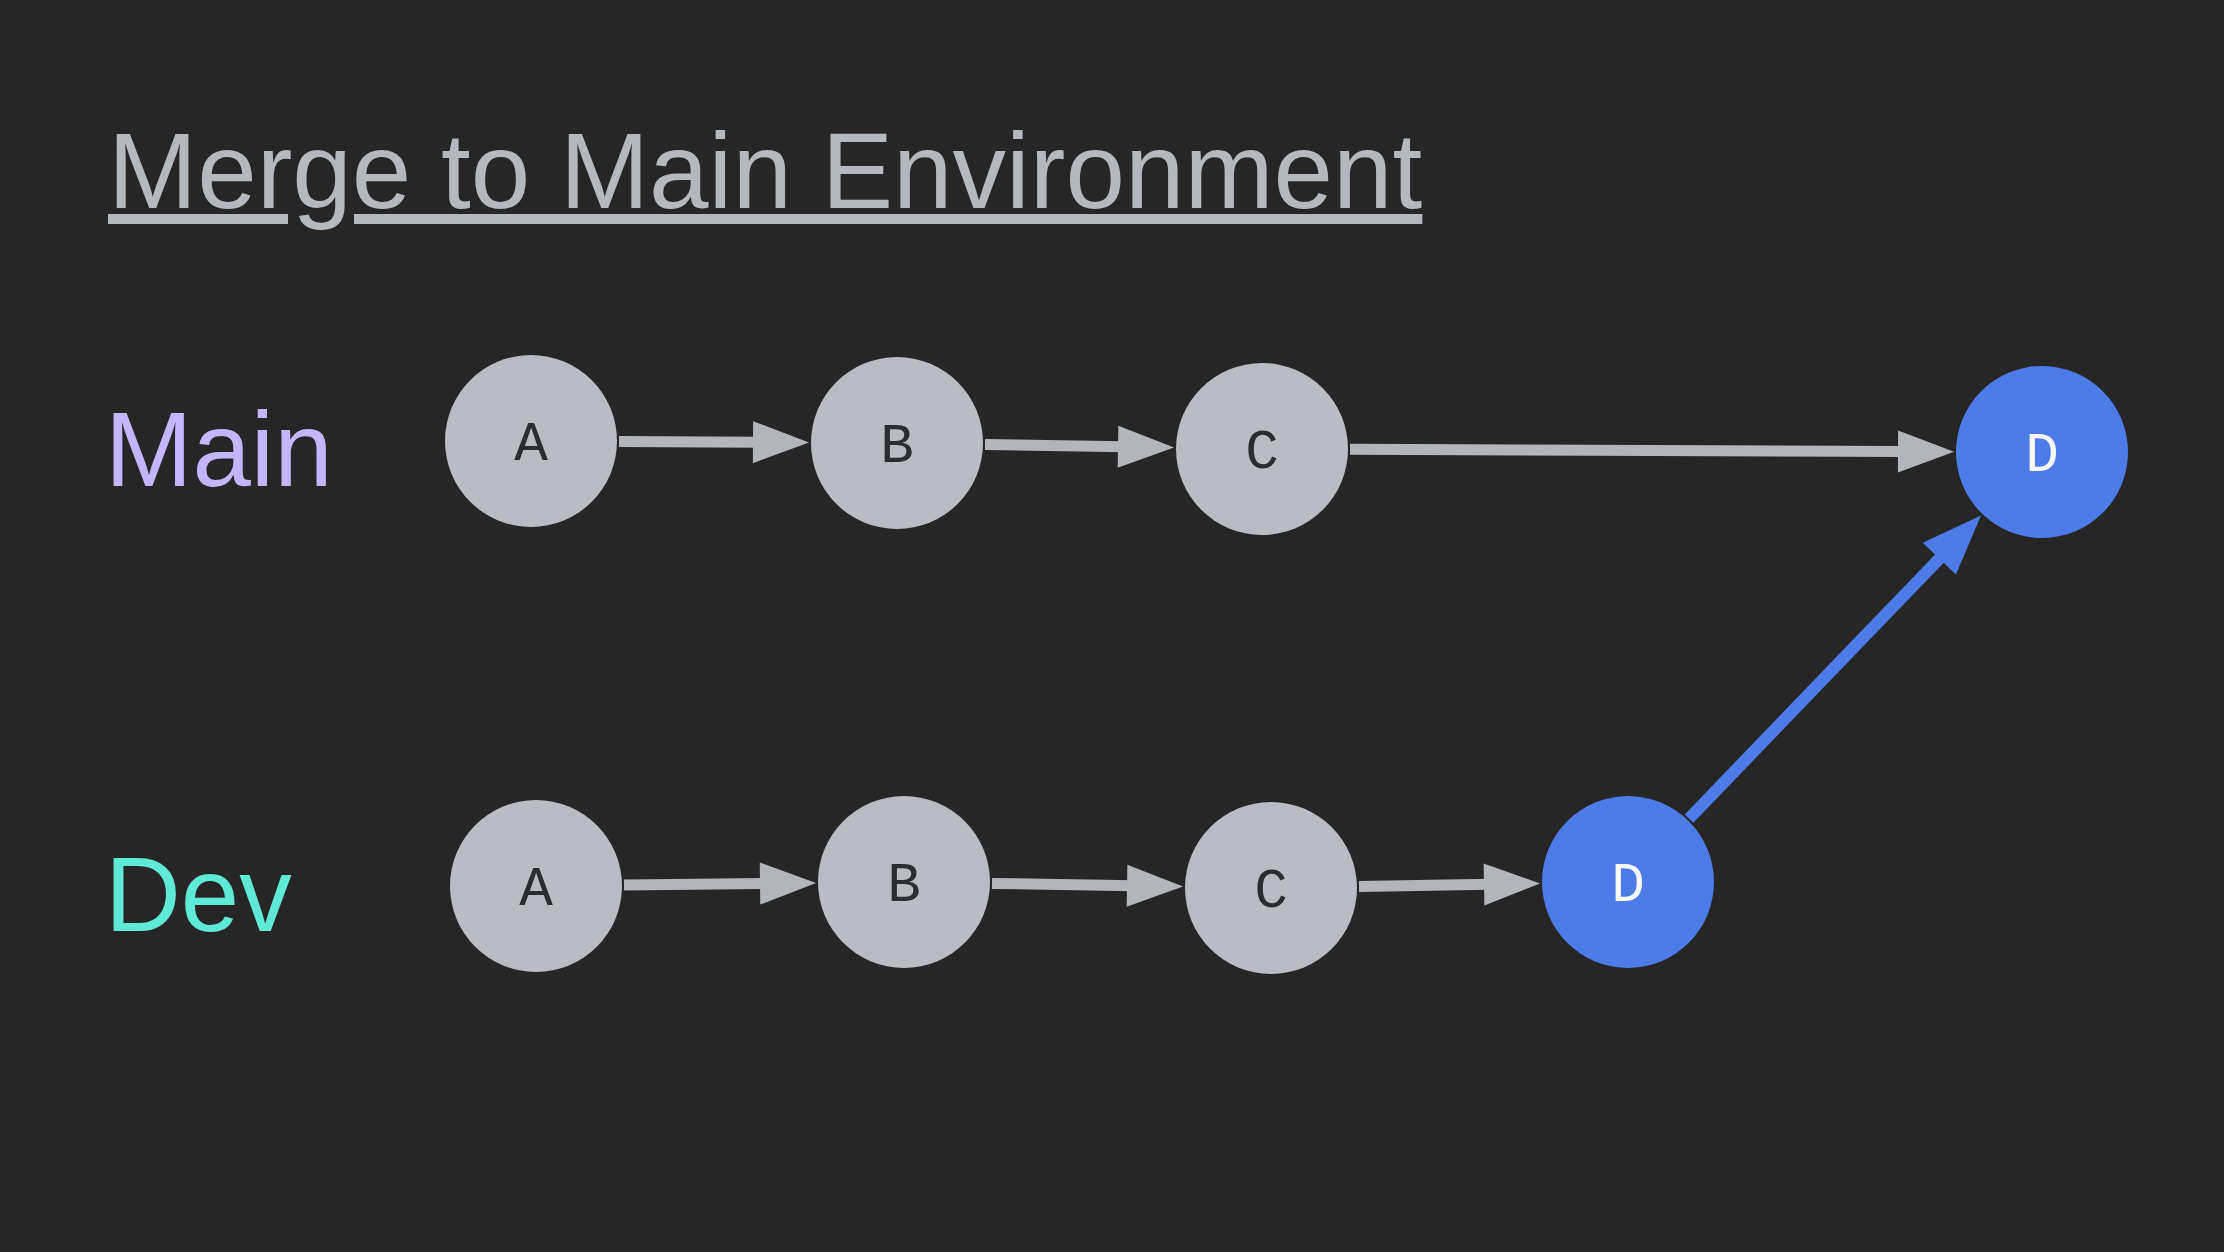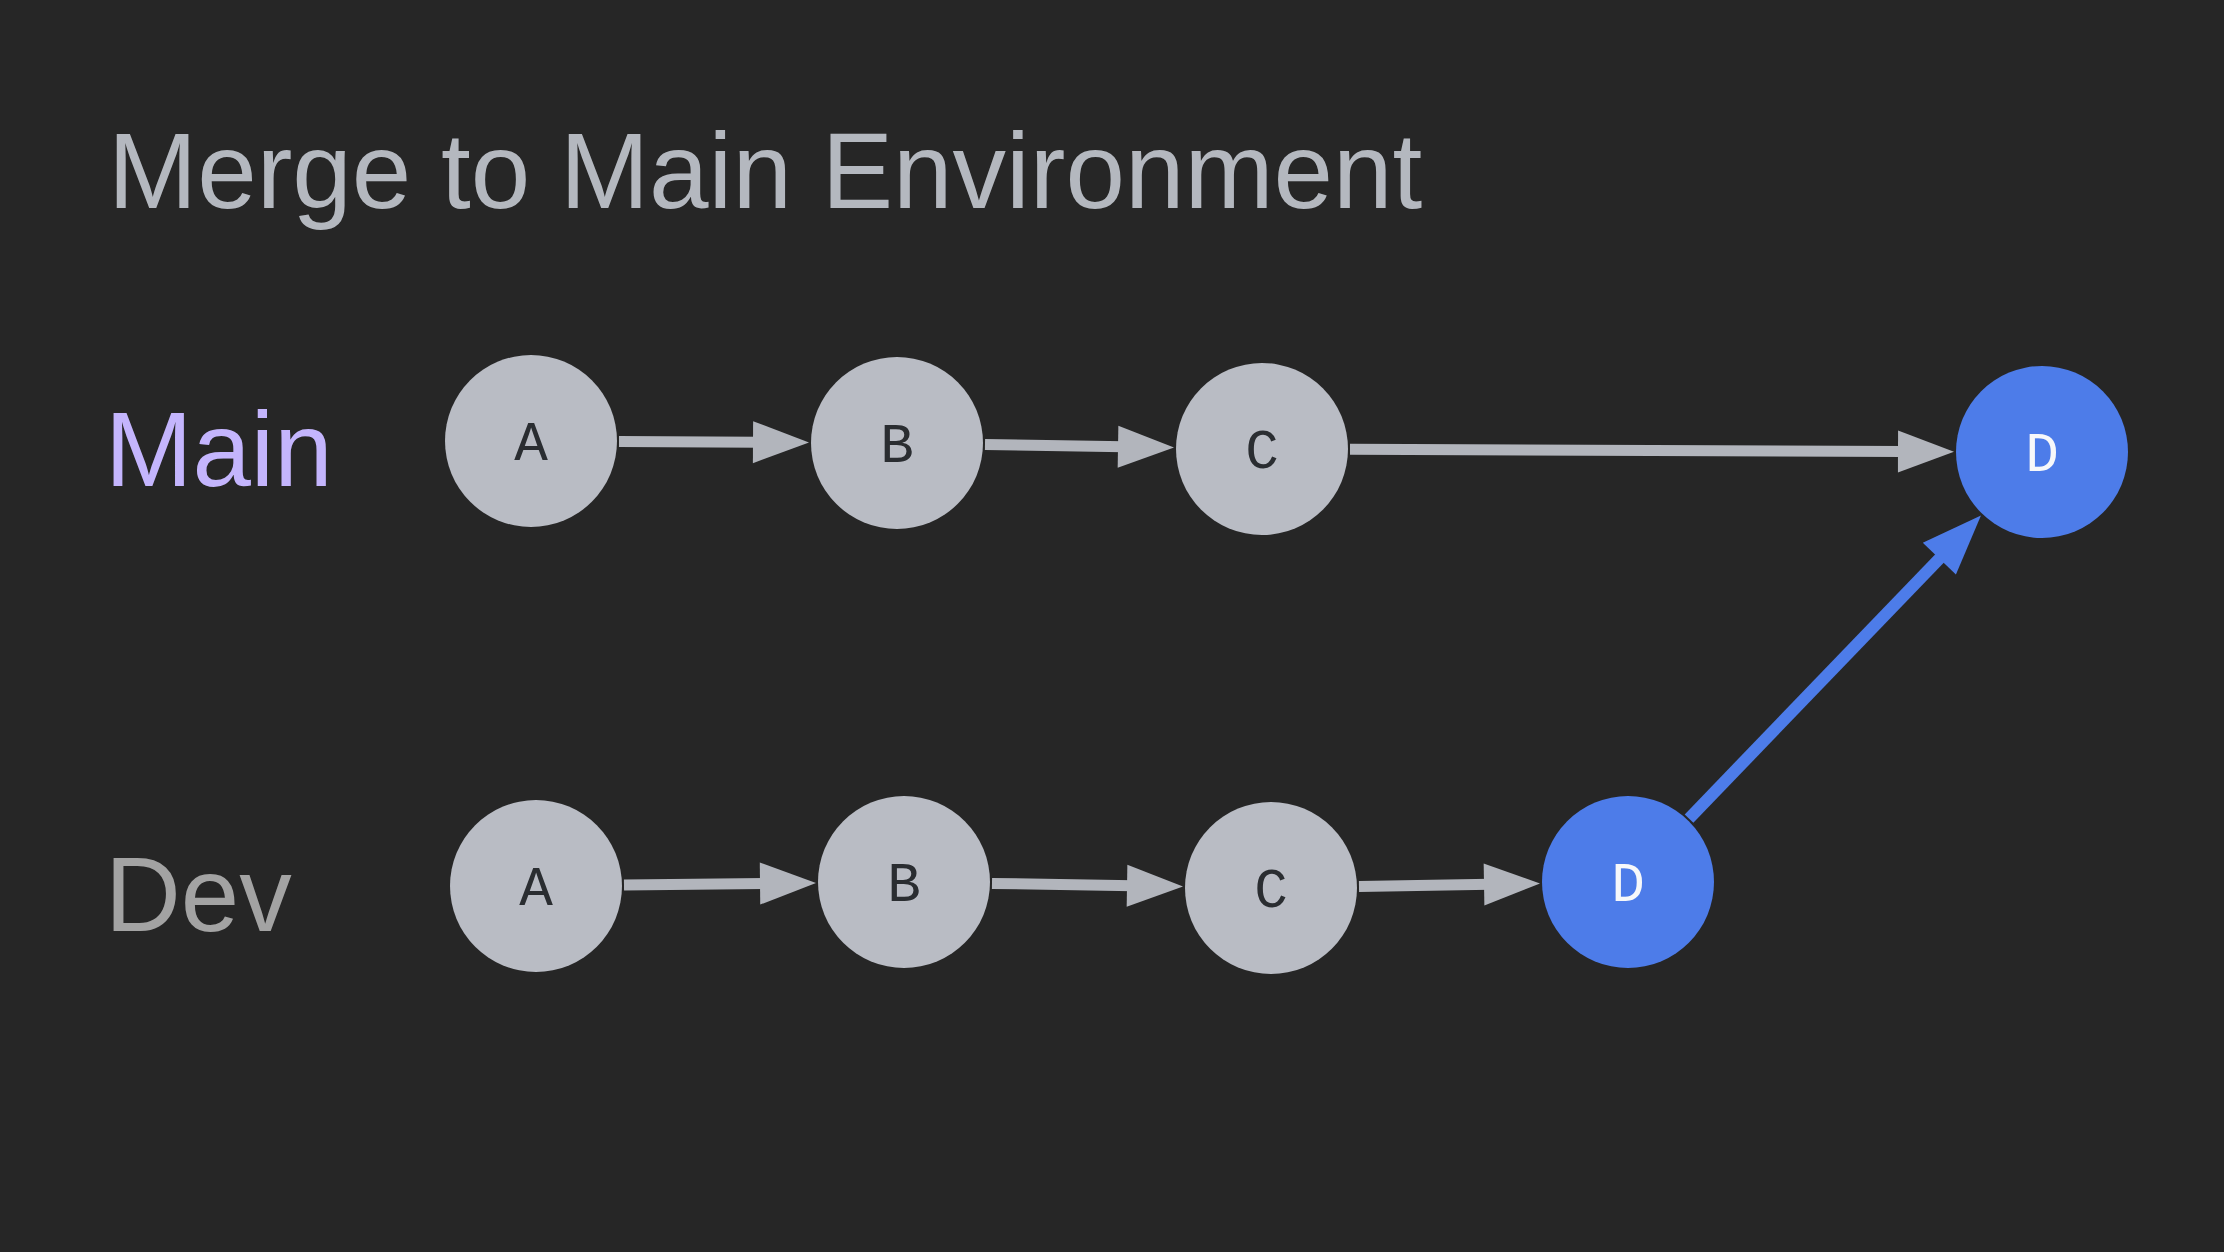--- a/index.html
+++ b/index.html
@@ -43,25 +43,25 @@
   .node-letter {
     font-family: "Liberation Mono", monospace;
     font-size: 56px;
     font-weight: 400;
   }
 </style>
 </head>
 <body>
 
 <div class="canvas" style="background: rgb(38, 38, 38);">
-  <div class="diagram-title" style="color: rgb(180, 184, 191);">Merge to Main Environment</div>
+  <div class="diagram-title" style="color: rgb(180, 184, 191); text-decoration: underline;">Merge to Main Environment</div>
 
   <div class="lane-label" style="color: #c4b5fd; left: 105px; top: 397px;">Main</div>
 
-  <div class="lane-label" style="color: #a3a3a3; left: 105px; top: 842px;">Dev</div>
+  <div class="lane-label" style="color: #5eead4; left: 105px; top: 842px;">Dev</div>
 
   <svg class="graph" viewBox="0 0 2224 1252" xmlns="http://www.w3.org/2000/svg">
       <g>
         <line x1="618.9986861651698" y1="441.48086713751457" x2="759.0020603318928" y2="442.2459128979885" stroke="#b2b5bc" stroke-width="11"></line>
         <polygon points="809.0013138348302,442.51913286248543 752.8873975264515,463.2128129734826 753.1169022966291,421.2134400310152" fill="#b2b5bc"></polygon>
       </g>
       <g>
         <line x1="984.9881127487225" y1="444.4463799355954" x2="1124.0186413713216" y2="446.7318132828163" stroke="#b2b5bc" stroke-width="11"></line>
         <polygon points="1174.0118872512774,447.5536200644046 1117.6742930174596,467.6303597386072 1118.364610713994,425.63603319944417" fill="#b2b5bc"></polygon>
       </g>

